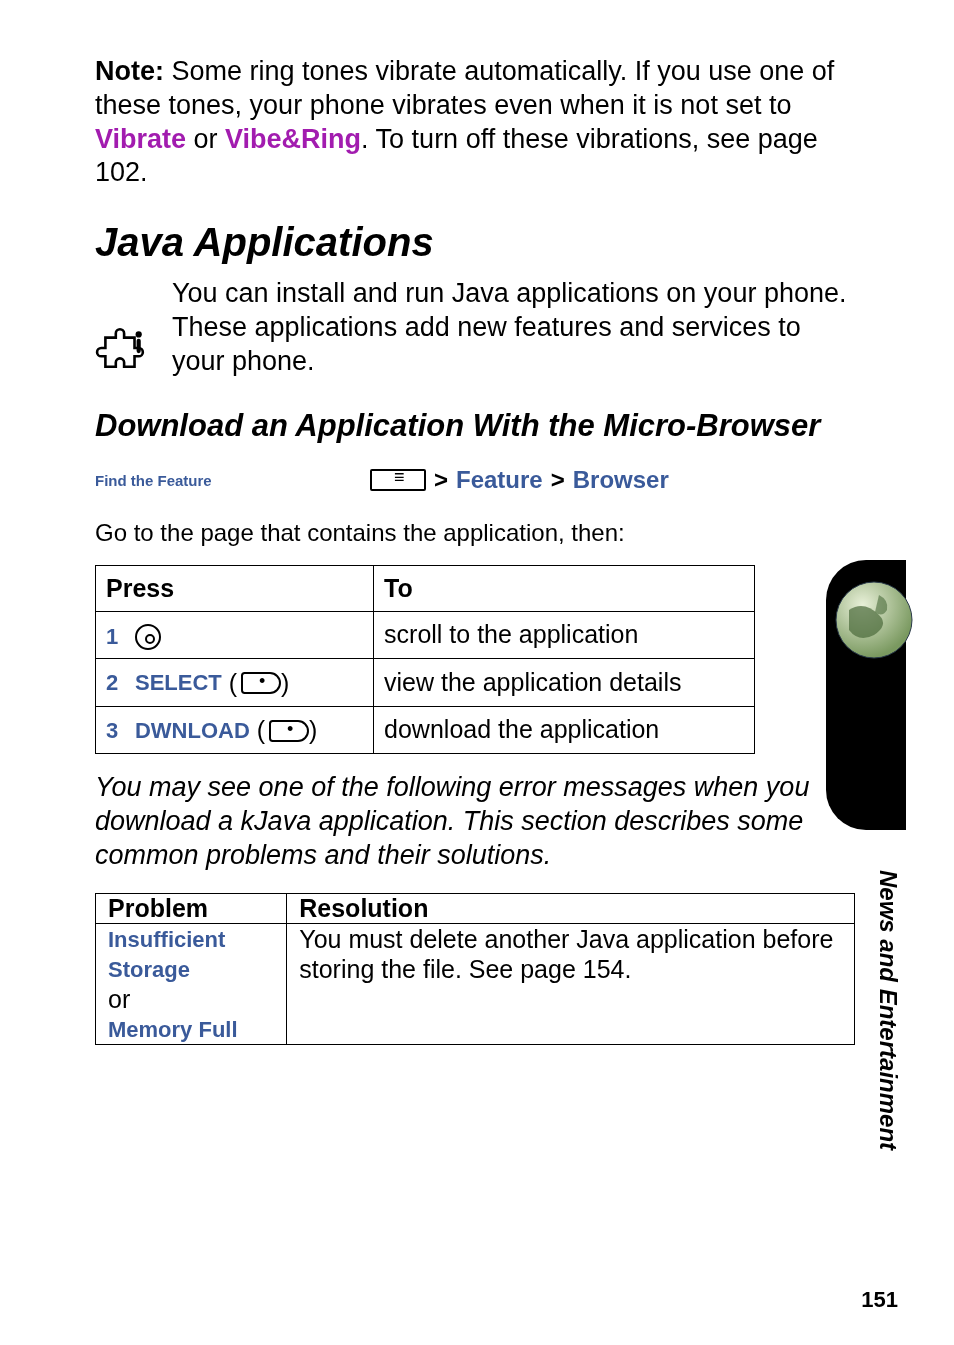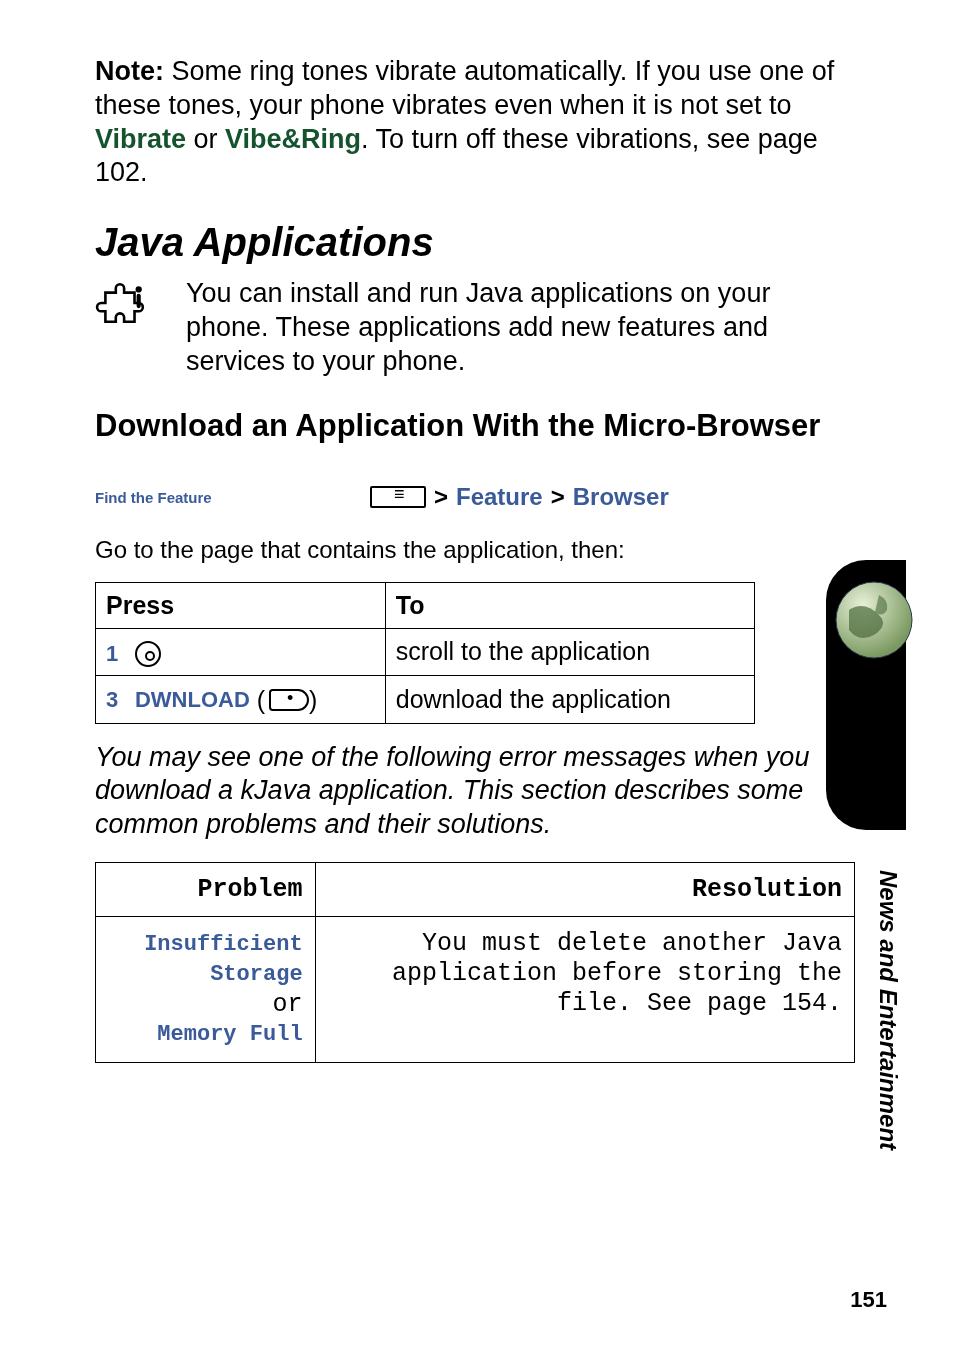--- a/index.html
+++ b/index.html
@@ -11,43 +11,44 @@
       color: #000;
       position: relative;
       padding: 55px 95px 40px 95px;
     }
     .note-text {
       font-size: 27px;
       line-height: 1.25;
       margin-bottom: 30px;
     }
     .bold { font-weight: bold; text-align: right; }
-    .blue { color: #14532d; font-weight: bold; }
+    .blue { color: #a21caf; font-weight: bold; }
     h1 {
       font-size: 40px;
       font-style: italic;
       font-weight: bold;
       margin-bottom: 12px;
     }
     .intro-row {
       display: flex;
-      align-items: flex-start;
-      gap: 39px;
+      align-items: flex-end;
+      gap: 25px;
       margin-bottom: 30px;
     }
     .puzzle-icon svg { width: 52px; height: 52px; }
     .intro-text {
       font-size: 27px;
       line-height: 1.25;
       flex: 1;
     }
     h2 {
       font-size: 31px;
-      font-weight: bold;
-      margin-bottom: 39px;
+      font-style: italic;
+      font-weight: bold;
+      margin-bottom: 22px;
     }
     .find-row {
       display: flex;
       align-items: center;
       margin-bottom: 25px;
     }
     .find-label {
       color: #3a5a9a;
       font-weight: bold;
       font-size: 15px;
@@ -155,25 +156,24 @@
       line-height: 1.25;
       margin-bottom: 20px;
       font-style: italic;
     }
     table.problems {
       width: 760px;
       border-collapse: collapse;
     }
     table.problems th, table.problems td {
       border: 1px solid #000;
-      padding: 12px 12px;
+      padding: 0 12px;
       font-size: 25px;
-      text-align: right;
+      text-align: left;
       vertical-align: top;
-      font-family: Liberation Mono, monospace;
     }
     table.problems th { font-weight: bold; }
     .prob-label {
       color: #3a5a9a;
       font-weight: bold;
       font-size: 22px;
       line-height: 1.3;
     }
     .prob-or {
       color: #000;
@@ -198,21 +198,21 @@
       position: absolute;
       right: 52px;
       top: 870px;
       writing-mode: vertical-rl;
       font-weight: bold;
       font-style: italic;
       font-size: 24px;
     }
     .page-num {
       position: absolute;
-      right: 67px;
+      right: 56px;
       bottom: 32px;
       font-weight: bold;
       font-size: 22px;
     }
     .res-text { line-height: 1.2; }
     td.press-cell { white-space: nowrap; }
   </style>
 </head>
 <body>
 
@@ -253,20 +253,28 @@
       <tr>
     <th>Press</th>
     <th>To</th>
   </tr>
   <tr>
     <td class="press-cell">
       <span class="step-num">1</span>
       <span class="nav-circle"></span>
     </td>
     <td>scroll to the application</td>
+  </tr>
+  <tr>
+    <td class="press-cell">
+      <span class="step-num">2</span>
+      <span class="step-act">SELECT</span>
+      <span class="softkey"> (<span class="softkey-shape"></span>)</span>
+    </td>
+    <td>view the application details</td>
   </tr>
   <tr>
     <td class="press-cell">
       <span class="step-num">3</span>
       <span class="step-act">DWNLOAD</span>
       <span class="softkey"> (<span class="softkey-shape"></span>)</span>
     </td>
     <td>download the application</td>
   </tr>
 </tbody>

